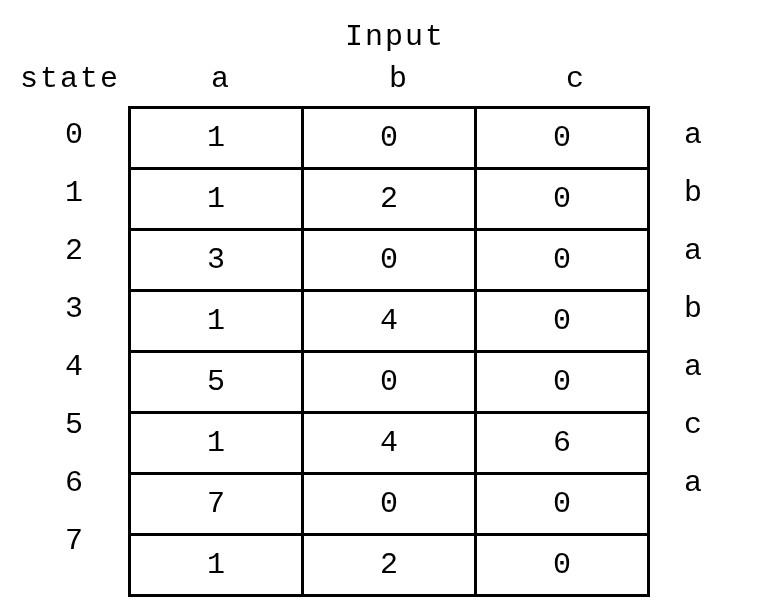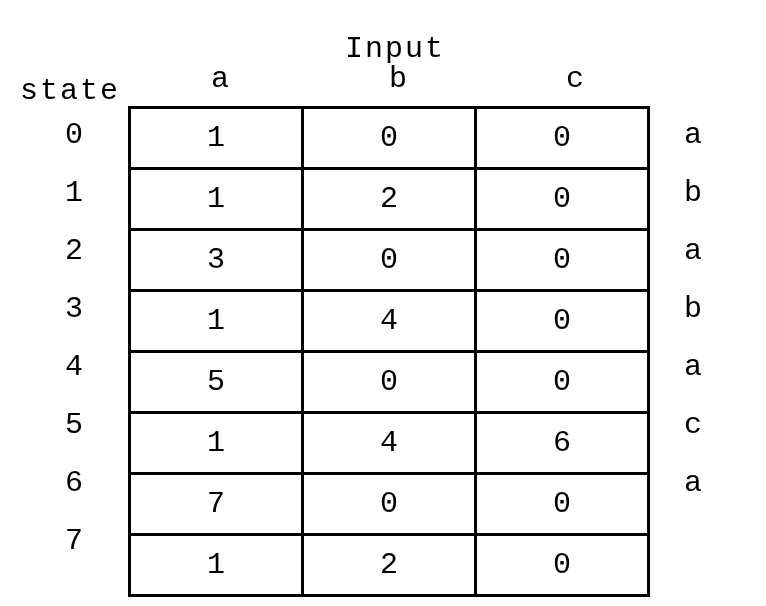--- a/index.html
+++ b/index.html
@@ -12,29 +12,28 @@
     width: 766px;
     height: 606px;
     box-sizing: border-box;
   }
   .container {
     position: relative;
   }
   .input-label {
     position: absolute;
     left: 325px;
-    top: 12px;
+    top: 0px;
     letter-spacing: 2px;
   }
   .state-label {
     position: absolute;
     left: 0px;
     top: 42px;
     letter-spacing: 2px;
-    margin-top: 12px;
   }
   .col-h {
     text-align: center;
   }
   .ch-a { position: absolute; left: 185px; width: 30px; }
   .ch-b { position: absolute; left: 363px; width: 30px; }
   .ch-c { position: absolute; left: 540px; width: 30px; }
 
   .table-wrap {
     position: absolute;

